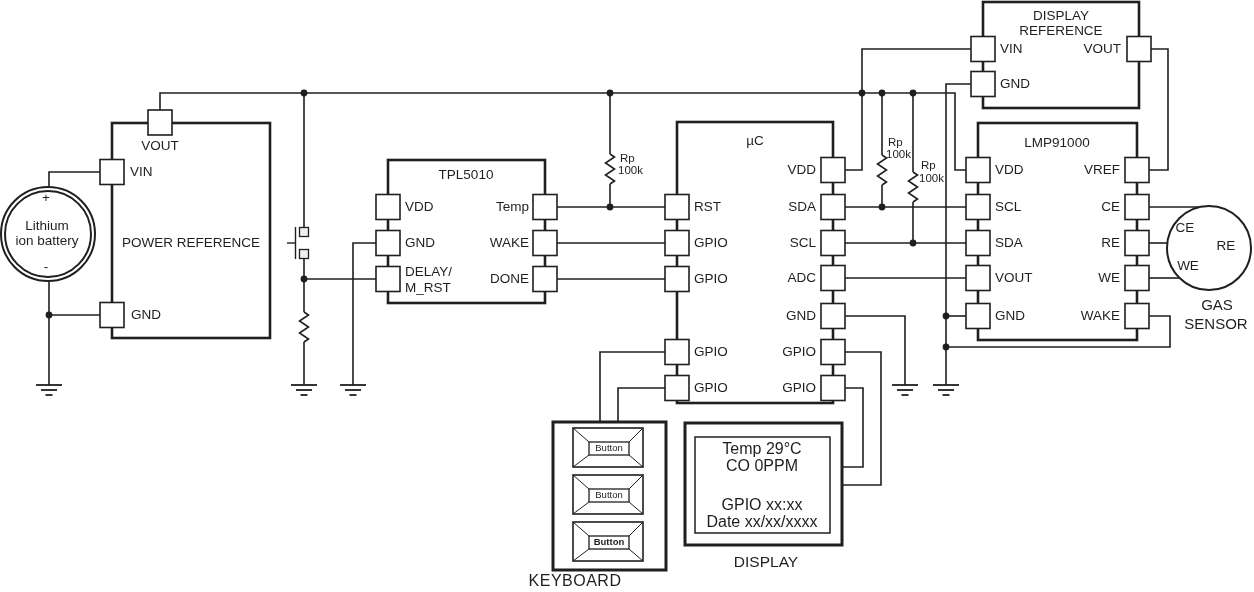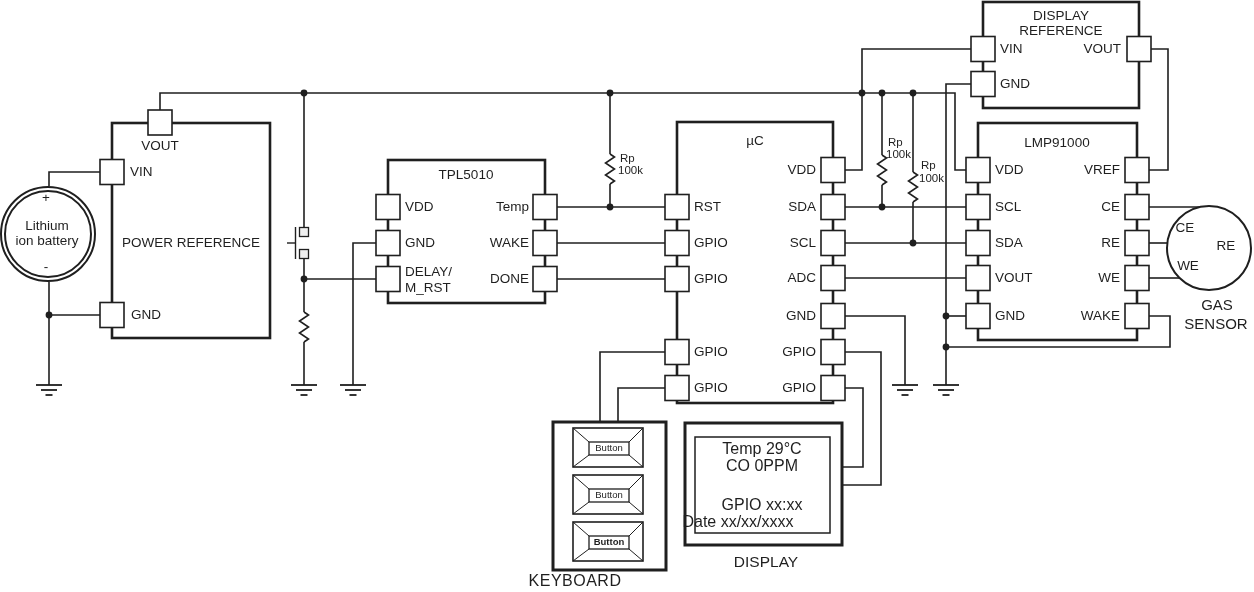--- a/index.html
+++ b/index.html
@@ -278,17 +278,17 @@
   <div class="lbl l fs11" style="left:919px;top:179px">100k</div>
 
   <div class="lbl c fs9" style="left:609px;top:448px">Button</div>
   <div class="lbl c fs9" style="left:609px;top:495px">Button</div>
   <div class="lbl c fs9 bold" style="left:609px;top:542px">Button</div>
   <div class="lbl c fs16" style="left:575px;top:581px">KEYBOARD</div>
 
   <div class="lbl c fs14" style="left:762px;top:449px">Temp 29°C</div>
   <div class="lbl c fs14" style="left:762px;top:466px">CO 0PPM</div>
   <div class="lbl c fs14" style="left:762px;top:505px">GPIO xx:xx</div>
-  <div class="lbl c fs14" style="left:738px;top:522px">Date xx/xx/xxxx</div>
+  <div class="lbl c fs14" style="left:762px;top:522px">Date xx/xx/xxxx</div>
   <div class="lbl c fs155" style="left:766px;top:562px">DISPLAY</div>
 </div>
 
 </div>
 
 </body></html>

